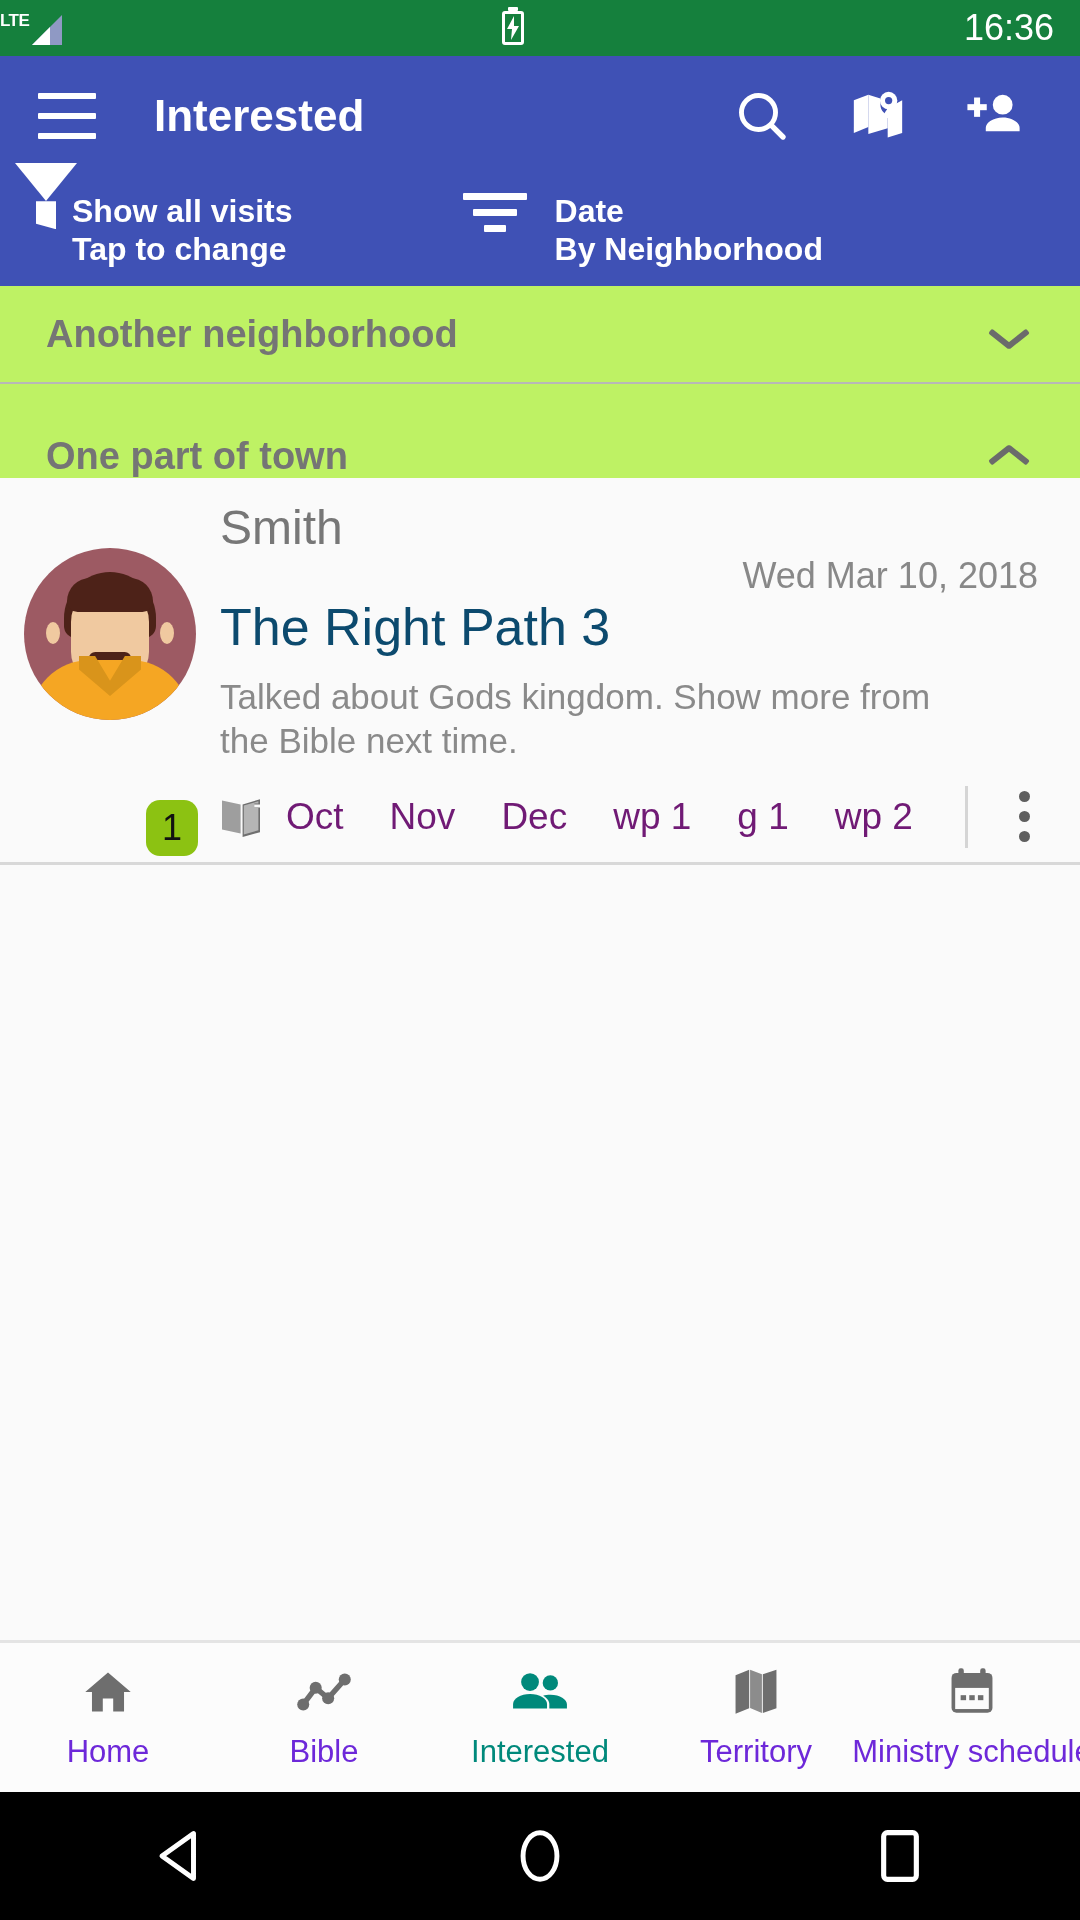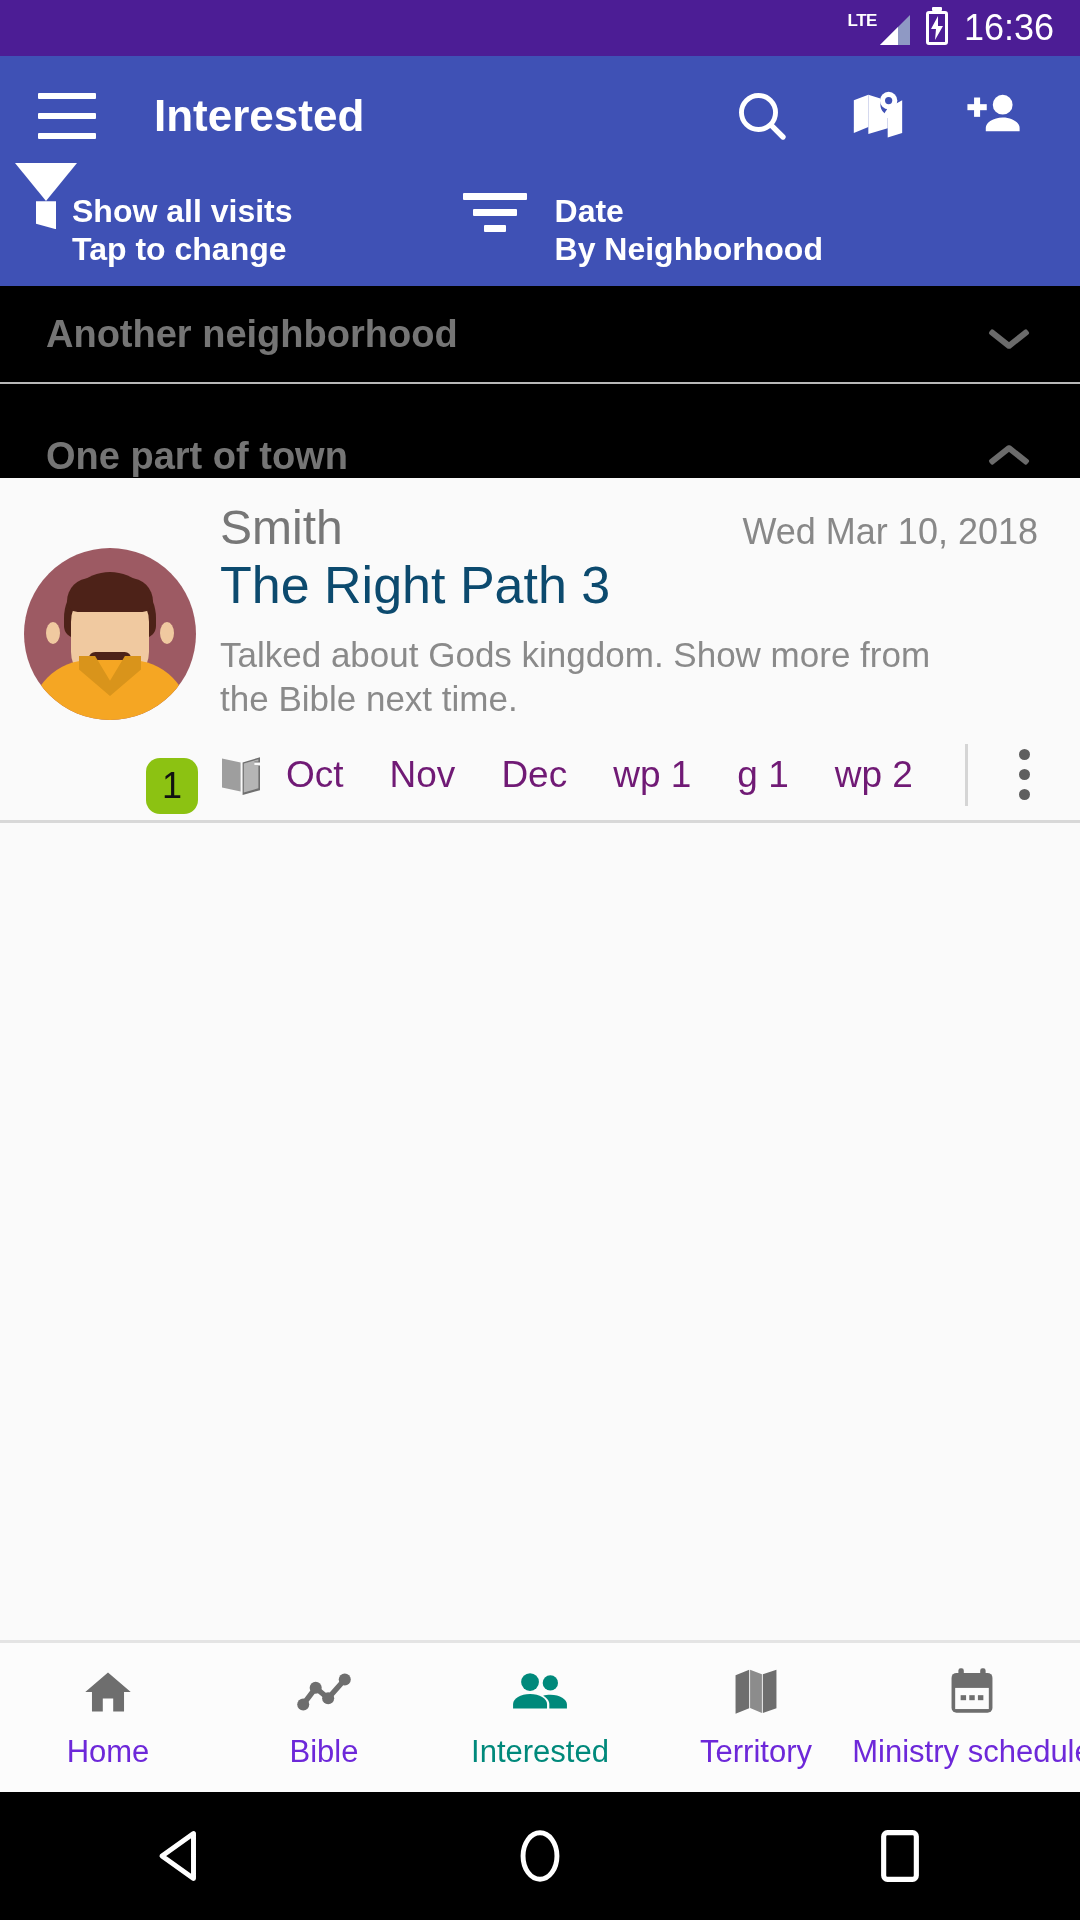--- a/index.html
+++ b/index.html
@@ -6,22 +6,22 @@
   html, body {
     width:1080px; height:1920px;
     font-family:"Liberation Sans", sans-serif;
     background:#fafafa;
     overflow:hidden;
   }
   #screen { position:relative; width:1080px; height:1920px; display:flex; flex-direction:column; }
 
   
   .status-bar {
-    height:56px; background:#4c1d95; flex:0 0 56px;
-    display:flex; align-items:center; justify-content:flex-end;
+    height:56px; background:#15803d; flex:0 0 56px;
+    display:flex; align-items:center; justify-content:space-between;
     padding-right:26px; gap:16px;
   }
   .lte-group { display:flex; align-items:flex-end; gap:3px; }
   .lte-text { color:#fff; font-size:17px; font-weight:bold; letter-spacing:-0.5px; line-height:1; margin-bottom:16px; }
   .signal { width:30px; height:30px; position:relative; }
   .signal .full { position:absolute; right:0; bottom:0; width:0; height:0;
     border-left:30px solid transparent; border-bottom:30px solid #8f99c4; }
   .signal .filled { position:absolute; right:12px; bottom:0; width:0; height:0;
     border-left:18px solid transparent; border-bottom:18px solid #ffffff; }
   .battery { width:22px; height:34px; border:3px solid #fff; border-radius:3px;
@@ -53,21 +53,21 @@
     border-top:38px solid #fff; position:absolute; left:-31px; top:-30px; }
   .funnel .stem { position:absolute; left:-10px; top:8px; width:20px; height:28px; background:#fff;
     clip-path:polygon(0 0,100% 0,100% 100%,0 80%); }
   .sort-icon { display:flex; flex-direction:column; align-items:center; gap:9px; }
   .sort-icon i { display:block; height:7px; background:#fff; border-radius:1px; }
   .sort-icon i:nth-child(1){ width:64px; }
   .sort-icon i:nth-child(2){ width:44px; }
   .sort-icon i:nth-child(3){ width:22px; }
 
   
-  .group-header { height:96px; background:#000000; display:flex; align-items:center;
+  .group-header { height:96px; background:#bef264; display:flex; align-items:center;
     padding:0 52px 0 46px; cursor:pointer; position:relative; }
   .group-header + .group-header { border-top:2px solid #b8b8b8;align-items:flex-end; }
   .group-title { color:#757575; font-size:38px; font-weight:bold; }
   .chev { margin-left:auto; width:38px; height:24px; position:relative; }
   .chev:before, .chev:after { content:""; position:absolute; top:6px; width:26px; height:6px;
     background:#6b6b6b; border-radius:2px; }
   .chev.down:before { left:0; transform:rotate(38deg); transform-origin:left center; }
   .chev.down:after { right:0; transform:rotate(-38deg); transform-origin:right center; }
   .chev.up:before { left:0; transform:rotate(-38deg); transform-origin:left center; }
   .chev.up:after { right:0; transform:rotate(38deg); transform-origin:right center; }
@@ -98,21 +98,21 @@
   .av-body { position:absolute; left:50%; transform:translateX(-50%); bottom:-16px;
     width:160px; height:76px; background:#f5a623; border-radius:60px 60px 0 0; }
   .av-collar { position:absolute; left:50%; transform:translateX(-50%); bottom:24px;
     width:62px; height:40px; background:#d9941b;
     clip-path:polygon(0 0, 26% 0, 50% 62%, 74% 0, 100% 0, 100% 34%, 50% 100%, 0 34%); }
   .badge { position:absolute; left:146px; bottom:6px; min-width:52px; height:56px;
     background:#8cc212; border-radius:14px; color:#111; font-size:36px;
     display:flex; align-items:center; justify-content:center; padding:0 10px; }
 
   .card-body { flex:1 1 auto; padding:0 26px 0 0; min-width:0; }
-  .card-row1 { display:flex; align-items:baseline; padding-right:16px; }
+  .card-row1 { display:flex; align-items:baseline; padding-right:16px;flex-direction:column; }
   .contact-name { color:#777777; font-size:48px; font-weight:400; }
   .contact-date { margin-left:auto; color:#888888; font-size:36px; white-space:nowrap; }
   .contact-sub { color:#0c4a6e; font-size:52px; }
   .contact-note { color:#8a8a8a; font-size:35px; line-height:1.27; margin-top:18px; max-width:760px; }
 
   .card-tags { display:flex; align-items:center; margin-top:22px; padding-bottom:14px; }
   .book-icon { width:48px; height:42px; position:relative; flex:0 0 48px; margin-right:18px; }
   .tag { color:#701a75; font-size:37px; margin-right:46px; white-space:nowrap; }
   .tag:first-of-type { margin-right:46px; }
   .tags-divider { margin-left:auto; width:3px; height:62px; background:#d5d5d5; }

